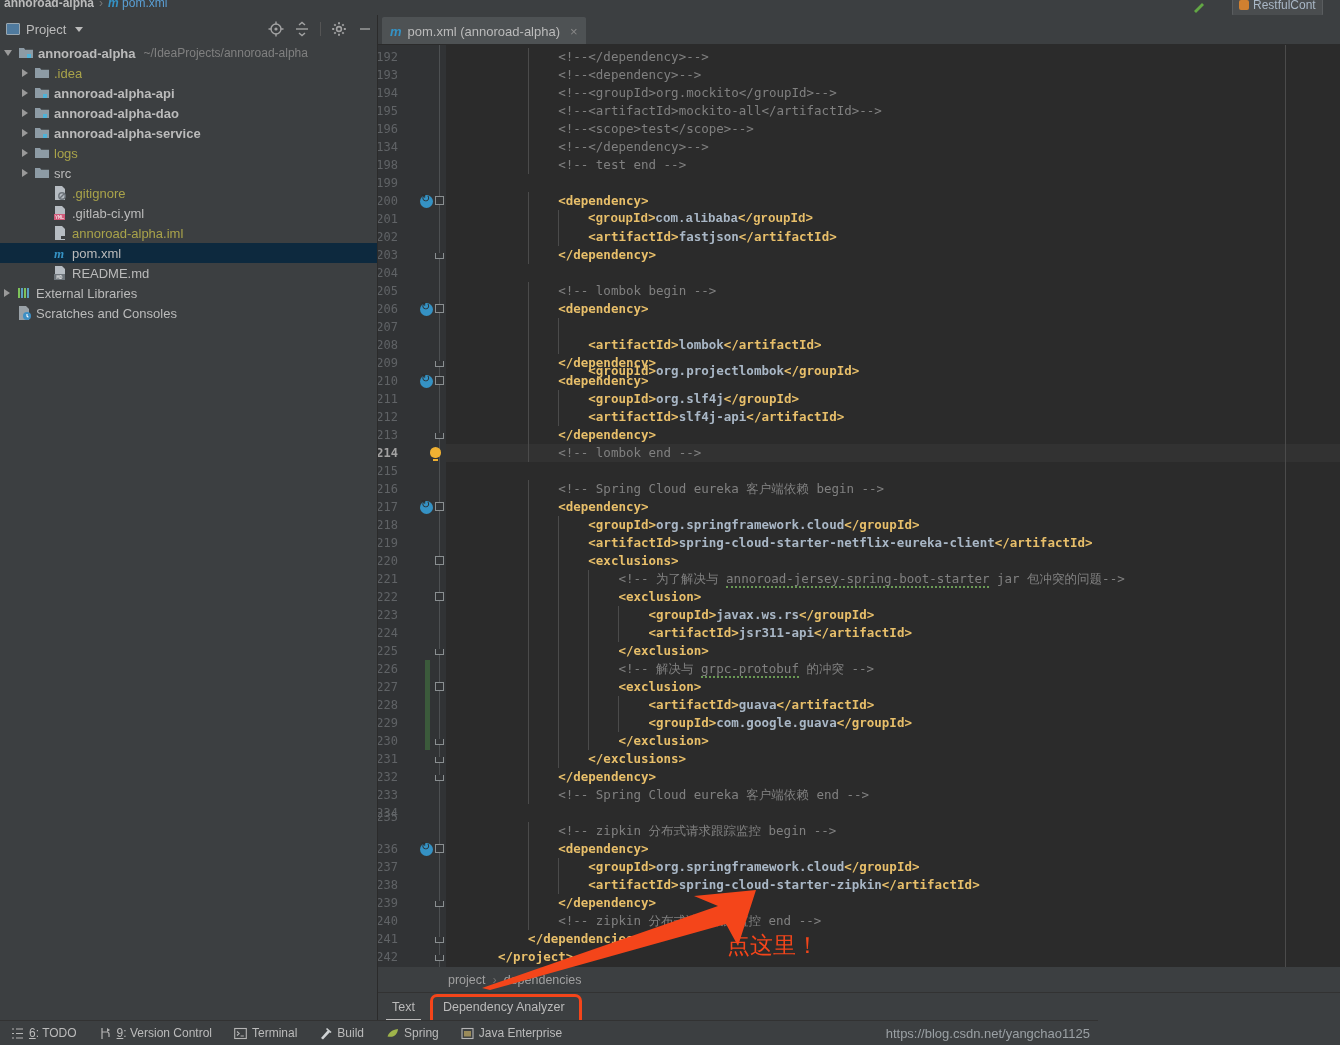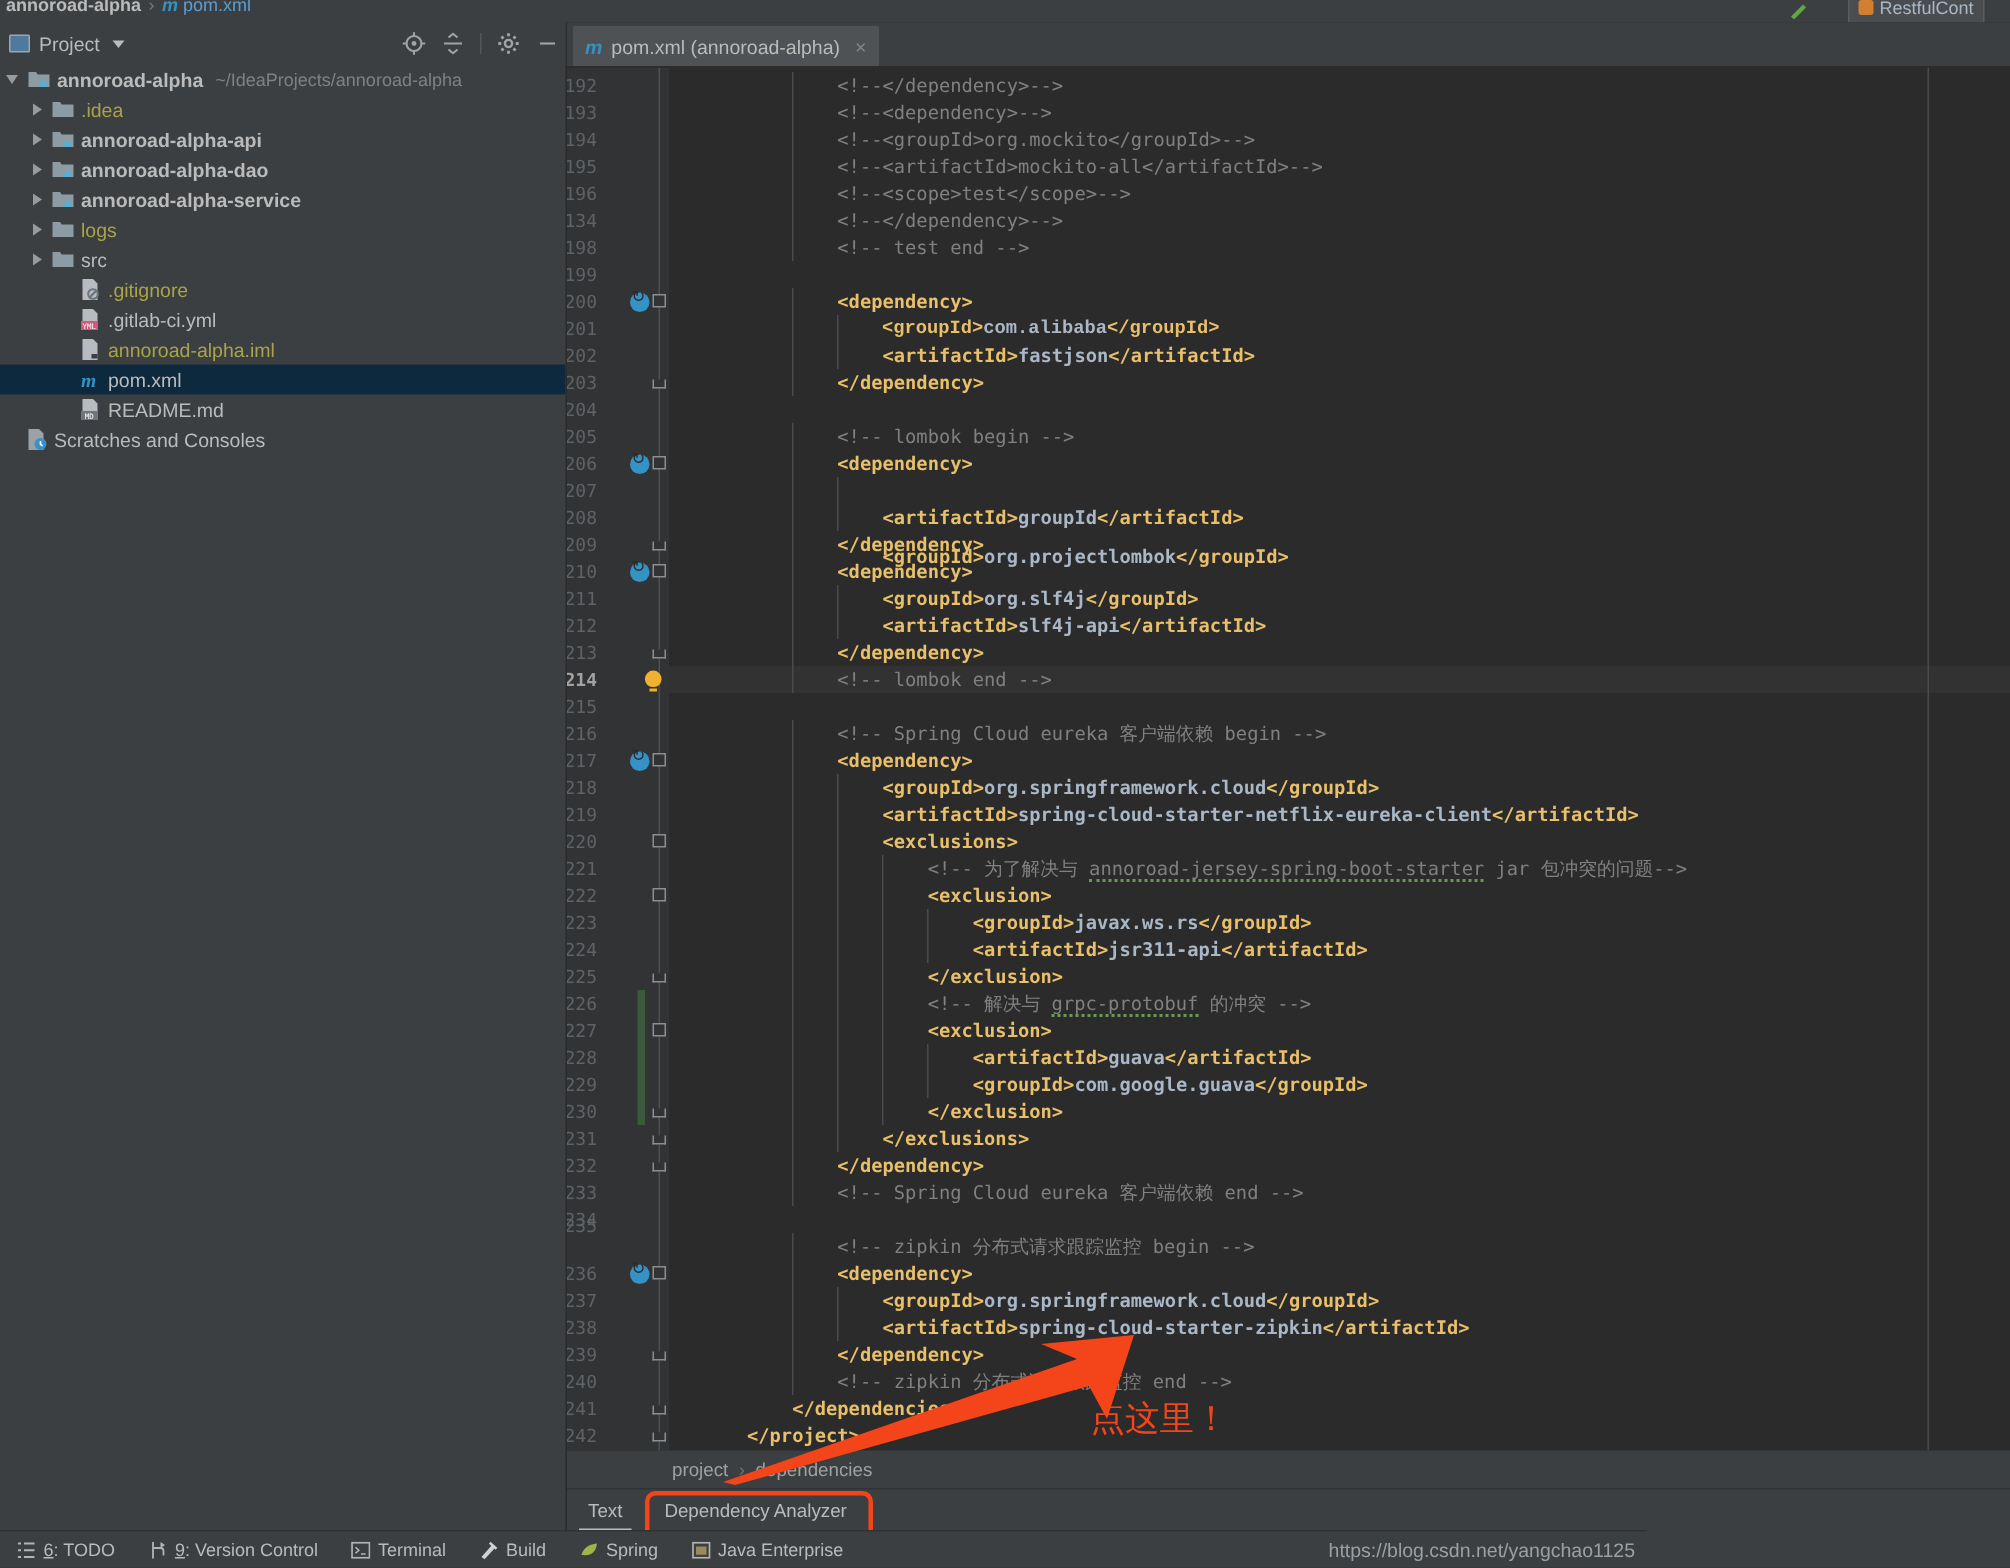--- a/index.html
+++ b/index.html
@@ -368,20 +368,31 @@
         </div>
         <div class="trow">
           <span class="tspace" style="width: 40px;"></span>
           <span class="tw-arrow none" style="margin-right: 6px; width: 6px;"></span>
           <span class="ticon"><svg viewBox="0 0 16 16">
               <path d="M3 1h7l3 3v11H3z" fill="#b6bcc2"></path>
               <rect x="2" y="9" width="11" height="6" fill="#6f767c"></rect>
               <text x="7.5" y="14" font-size="5" fill="#fff" text-anchor="middle" font-family="monospace">MD</text>
             </svg></span>
           <span class="tlabel ">README.md</span>
+        </div>
+        <div class="trow">
+          <span class="tspace" style="width: 4px;"></span>
+          <span class="tw-arrow " style="margin-right: 6px;"></span>
+          <span class="ticon"><svg viewBox="0 0 16 16">
+              <rect x="2" y="3" width="2" height="10" fill="#7ec25a"></rect>
+              <rect x="5" y="3" width="2" height="10" fill="#5aa0c2"></rect>
+              <rect x="8" y="3" width="2" height="10" fill="#7ec25a"></rect>
+              <rect x="11" y="3" width="2" height="10" fill="#5aa0c2"></rect>
+            </svg></span>
+          <span class="tlabel ">External Libraries</span>
         </div>
         <div class="trow">
           <span class="tspace" style="width: 4px;"></span>
           <span class="tw-arrow none" style="margin-right: 6px; width: 6px;"></span>
           <span class="ticon"><svg viewBox="0 0 16 16">
               <path d="M3 1h7l3 3v11H3z" fill="#9aa2a8"></path>
               <circle cx="11" cy="11" r="4" fill="#3e8fc4"></circle>
               <path d="M11 9v2.2l1.4 1" stroke="#fff" stroke-width="1.1" fill="none"></path>
             </svg></span>
           <span class="tlabel ">Scratches and Consoles</span>
@@ -488,21 +499,21 @@
           <div class="codeline" style="top: 201px; left: 120px;">        <span class="tg">&lt;/dependency&gt;</span></div>
           <div class="indent-guide" style="left: 150.08px; top: 237px; height: 18px;"></div>
           <div class="codeline" style="top: 237px; left: 120px;">        <span class="cm">&lt;!-- lombok begin --&gt;</span></div>
           <div class="indent-guide" style="left: 150.08px; top: 255px; height: 18px;"></div>
           <div class="codeline" style="top: 255px; left: 120px;">        <span class="tg">&lt;dependency&gt;</span></div>
           <div class="indent-guide" style="left: 150.08px; top: 273px; height: 18px;"></div>
           <div class="indent-guide" style="left: 180.16px; top: 273px; height: 18px;"></div>
           <div class="codeline" style="top: 273px; left: 120px; margin-top: 44px;">            <span class="tg">&lt;groupId&gt;</span><span class="txt">org.projectlombok</span><span class="tg">&lt;/groupId&gt;</span></div>
           <div class="indent-guide" style="left: 150.08px; top: 291px; height: 18px;"></div>
           <div class="indent-guide" style="left: 180.16px; top: 291px; height: 18px;"></div>
-          <div class="codeline" style="top: 291px; left: 120px;">            <span class="tg">&lt;artifactId&gt;</span><span class="txt">groupId</span><span class="tg">&lt;/artifactId&gt;</span></div>
+          <div class="codeline" style="top: 291px; left: 120px;">            <span class="tg">&lt;artifactId&gt;</span><span class="txt">lombok</span><span class="tg">&lt;/artifactId&gt;</span></div>
           <div class="indent-guide" style="left: 150.08px; top: 309px; height: 18px;"></div>
           <div class="codeline" style="top: 309px; left: 120px;">        <span class="tg">&lt;/dependency&gt;</span></div>
           <div class="indent-guide" style="left: 150.08px; top: 327px; height: 18px;"></div>
           <div class="codeline" style="top: 327px; left: 120px;">        <span class="tg">&lt;dependency&gt;</span></div>
           <div class="indent-guide" style="left: 150.08px; top: 345px; height: 18px;"></div>
           <div class="indent-guide" style="left: 180.16px; top: 345px; height: 18px;"></div>
           <div class="codeline" style="top: 345px; left: 120px;">            <span class="tg">&lt;groupId&gt;</span><span class="txt">org.slf4j</span><span class="tg">&lt;/groupId&gt;</span></div>
           <div class="indent-guide" style="left: 150.08px; top: 363px; height: 18px;"></div>
           <div class="indent-guide" style="left: 180.16px; top: 363px; height: 18px;"></div>
           <div class="codeline" style="top: 363px; left: 120px;">            <span class="tg">&lt;artifactId&gt;</span><span class="txt">slf4j-api</span><span class="tg">&lt;/artifactId&gt;</span></div>

